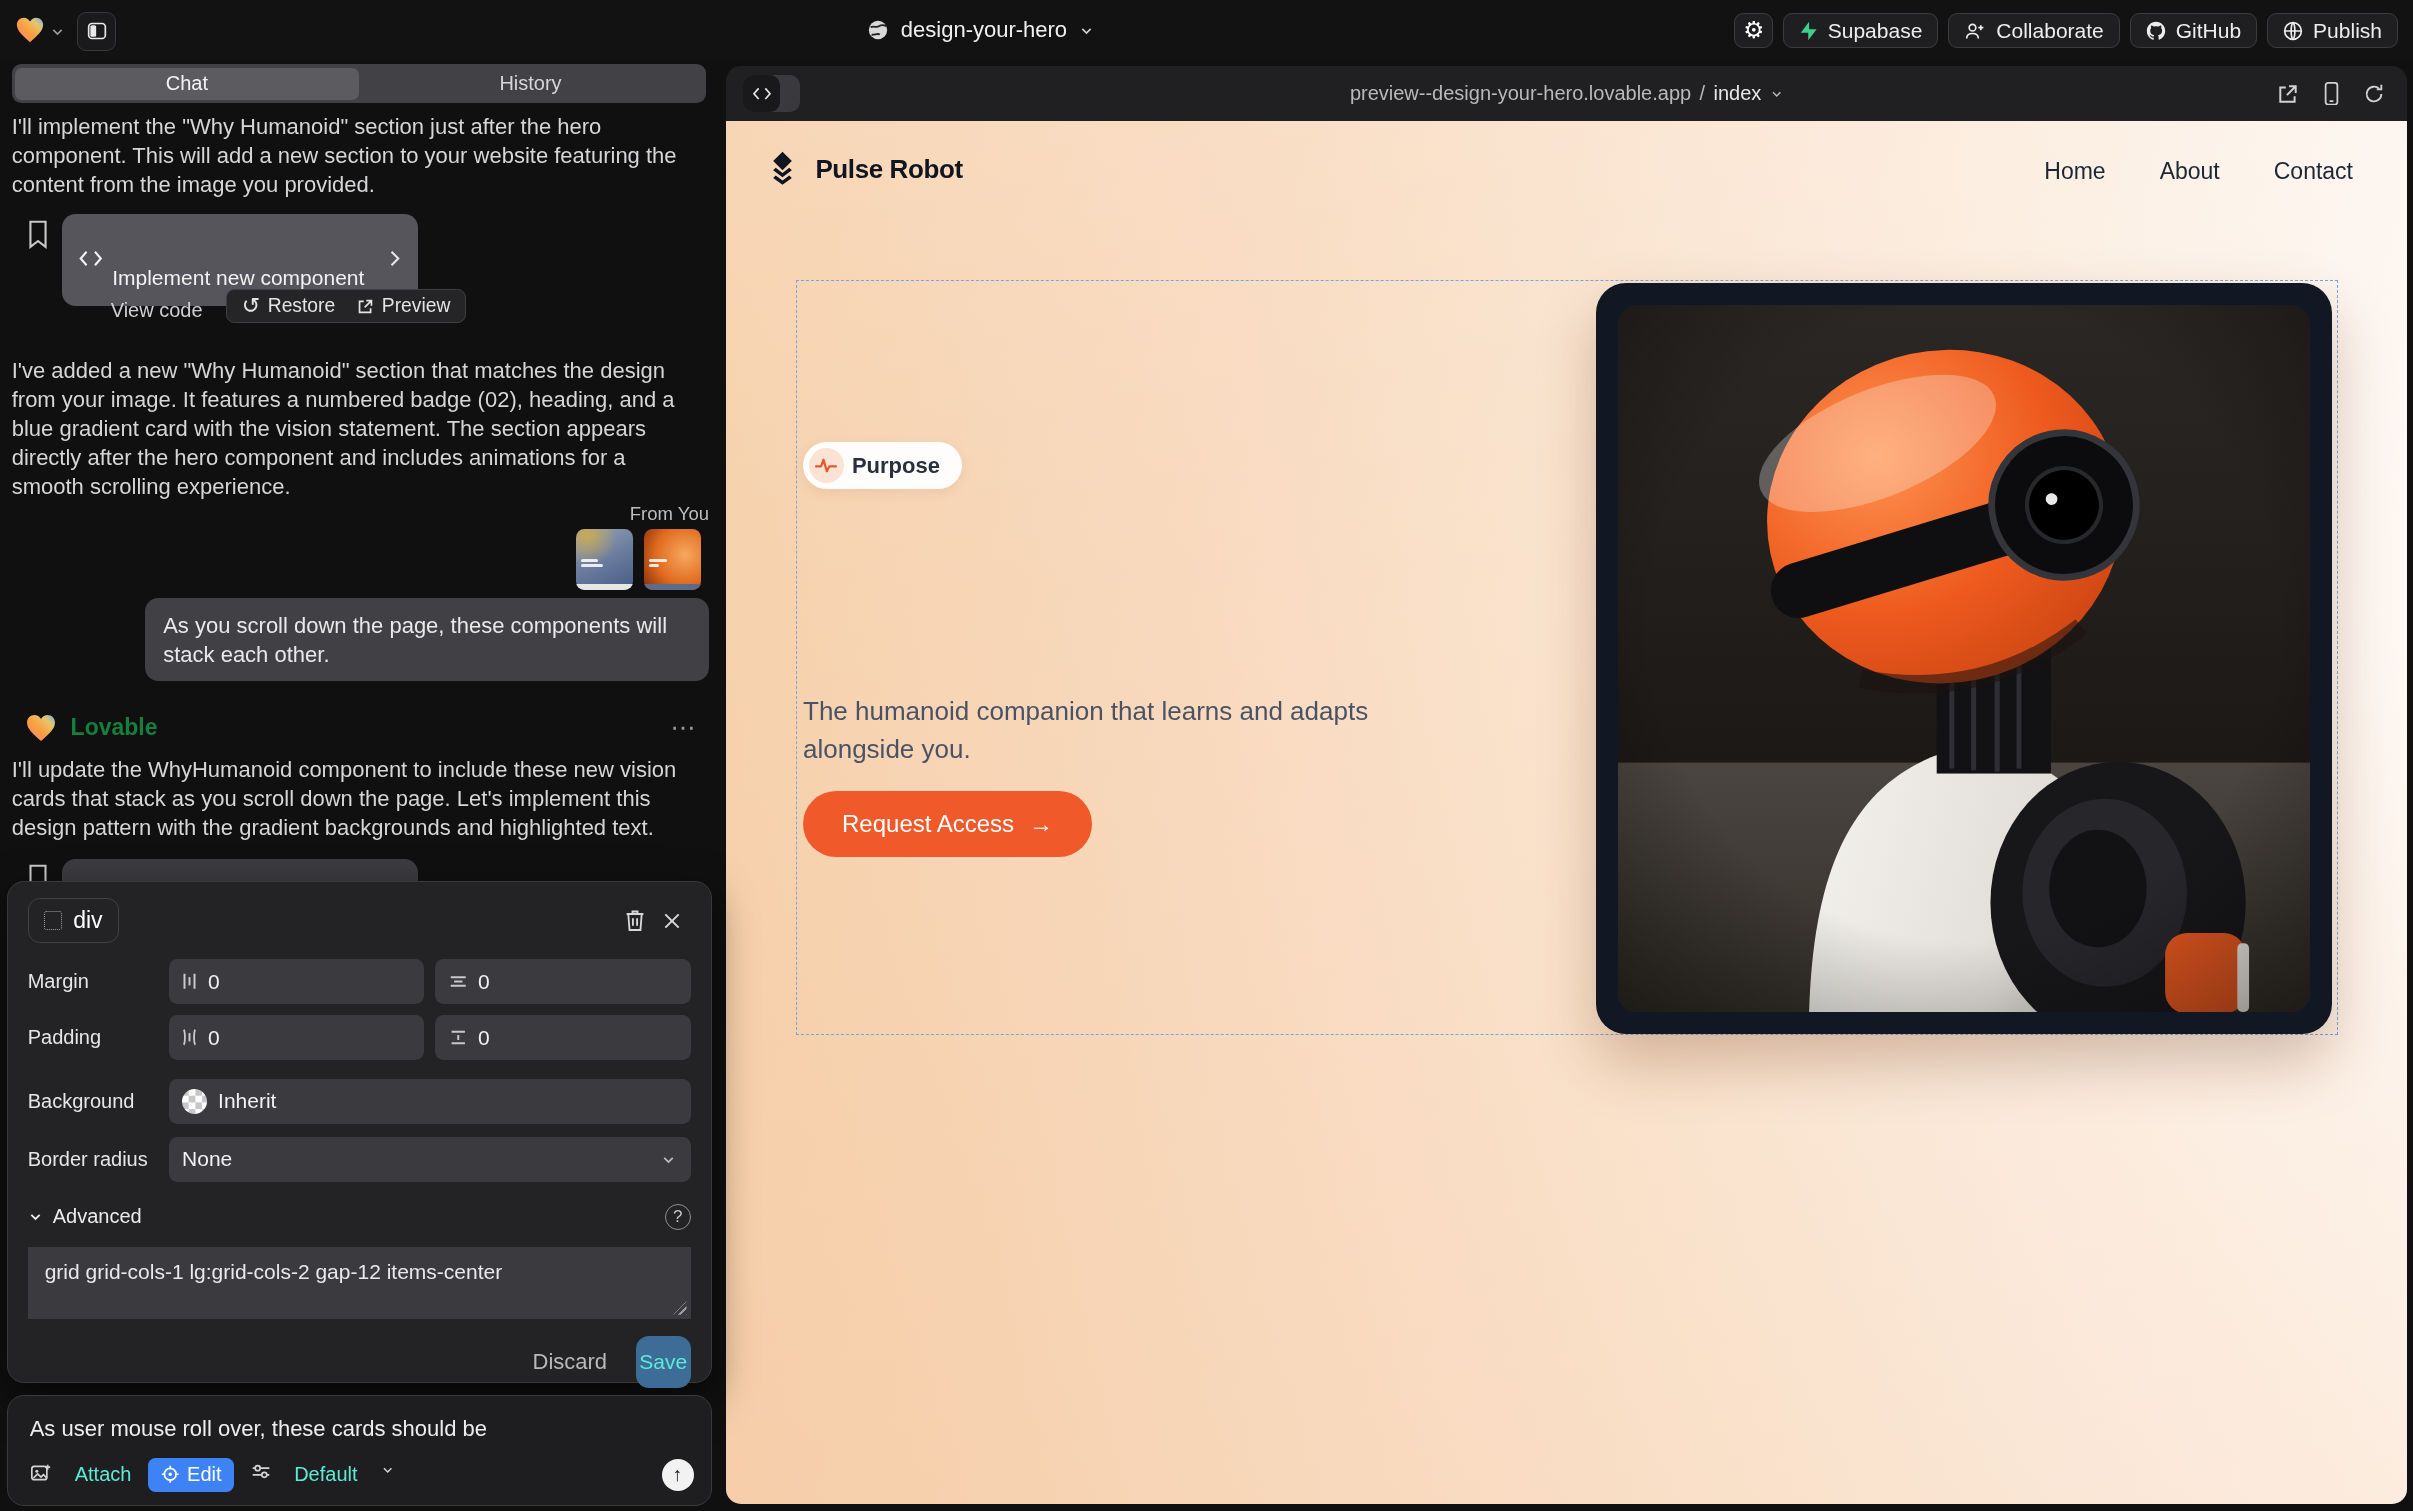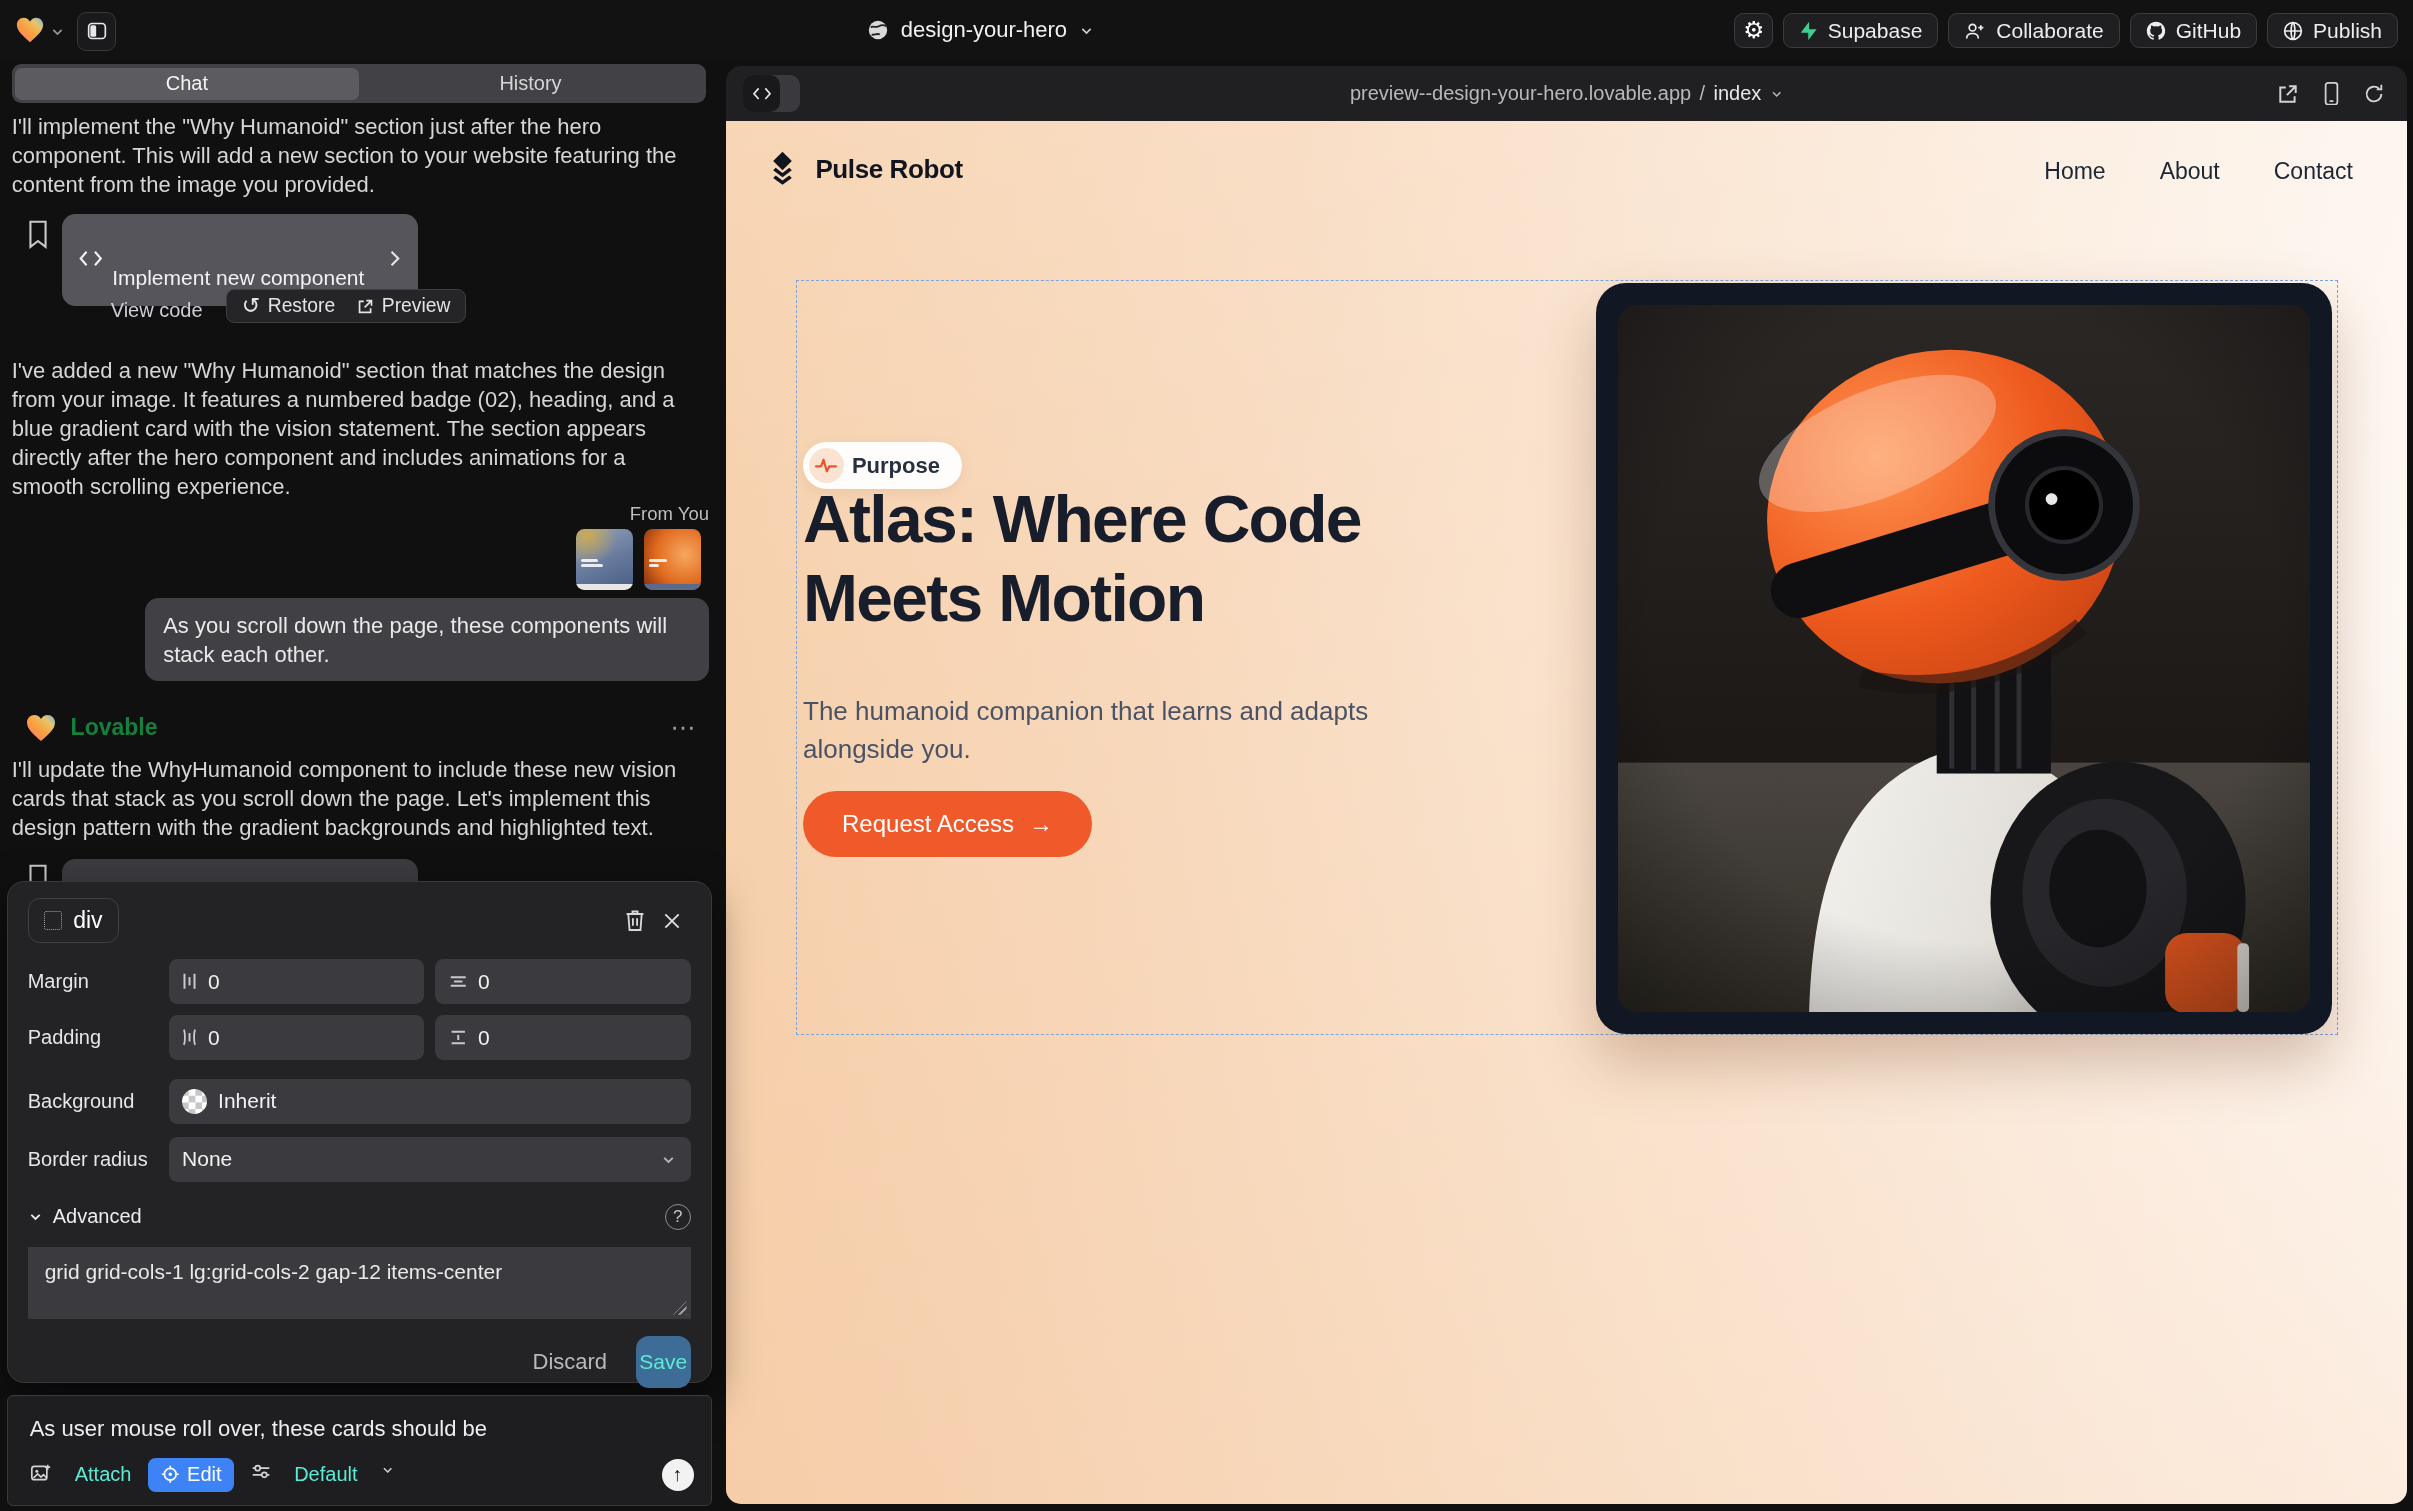--- a/index.html
+++ b/index.html
@@ -108,21 +108,21 @@
   .classes-box::after { content:""; position:absolute; right:4.2px; bottom:4.2px; width:13.4px; height:13.4px;
     background:repeating-linear-gradient(135deg, transparent 0 3.4px, #9b9b9f 3.4px 5px); clip-path:polygon(100% 0,100% 100%,0 100%); }
   .insp-foot { display:flex; align-items:center; justify-content:flex-end; gap:28.6px; margin-top:17px; }
   .discard { font-size:22px; color:#b9b9bc; cursor:pointer; }
   .save-btn { width:55px; height:52px; border-radius:13px; background:#3d6d96; color:#5eead4;
     font-size:21px; display:flex; align-items:center; justify-content:center; cursor:pointer; }
 
   
   .chat-input {
     position:absolute; left:0; top:1335px; width:705px; height:111px;
-    background:#1e1e20; border:1.3px solid #3a3a3e; border-radius:6px; padding:20px 22px; z-index:6;
+    background:#1e1e20; border:1.3px solid #3a3a3e; border-radius:17px; padding:20px 22px; z-index:6;
   }
   .ci-text { font-size:22px; color:#eeeeef; }
   .ci-row { position:absolute; left:22px; right:17px; bottom:13.4px; display:flex; align-items:center; gap:17px; }
   .ci-item { display:flex; align-items:flex-start; gap:23px; color:#5eead4; font-size:20px; cursor:pointer; }
   .edit-pill { display:flex; align-items:center; gap:7.6px; height:34px; padding:0 12.6px; border-radius:7.6px;
     background:#3d83f6; color:#fff; font-size:20px; cursor:pointer; }
   .send-btn { margin-left:auto; width:32px; height:32px; border-radius:50%; background:#f2f2f2; color:#161616;
     display:flex; align-items:center; justify-content:center; font-size:19.3px; font-weight:bold; cursor:pointer; }
 
   
@@ -487,24 +487,20 @@
 
       <div class="purpose-badge">
         <span class="pb-circle">
             <svg width="22" height="15" viewBox="0 0 26 18">
               <path d="M1 10h6l3-8 4 14 3-6h8" fill="none" stroke="#e8572b" stroke-width="2.6" stroke-linejoin="round" stroke-linecap="round"></path>
             </svg>
           </span>
         <span class="pb-label">Purpose</span>
       </div>
 
-      <div class="hero-h1">
-        <div>Atlas: Where Code</div>
-        <div>Meets Motion</div>
-      </div>
 
       <div class="hero-sub">The humanoid companion that learns and adapts alongside you.</div>
 
       <div class="cta-btn">
         <span>Request Access</span>
         <span>→</span>
       </div>
 
       <div class="robot-card">
         <div class="robot-inner">

